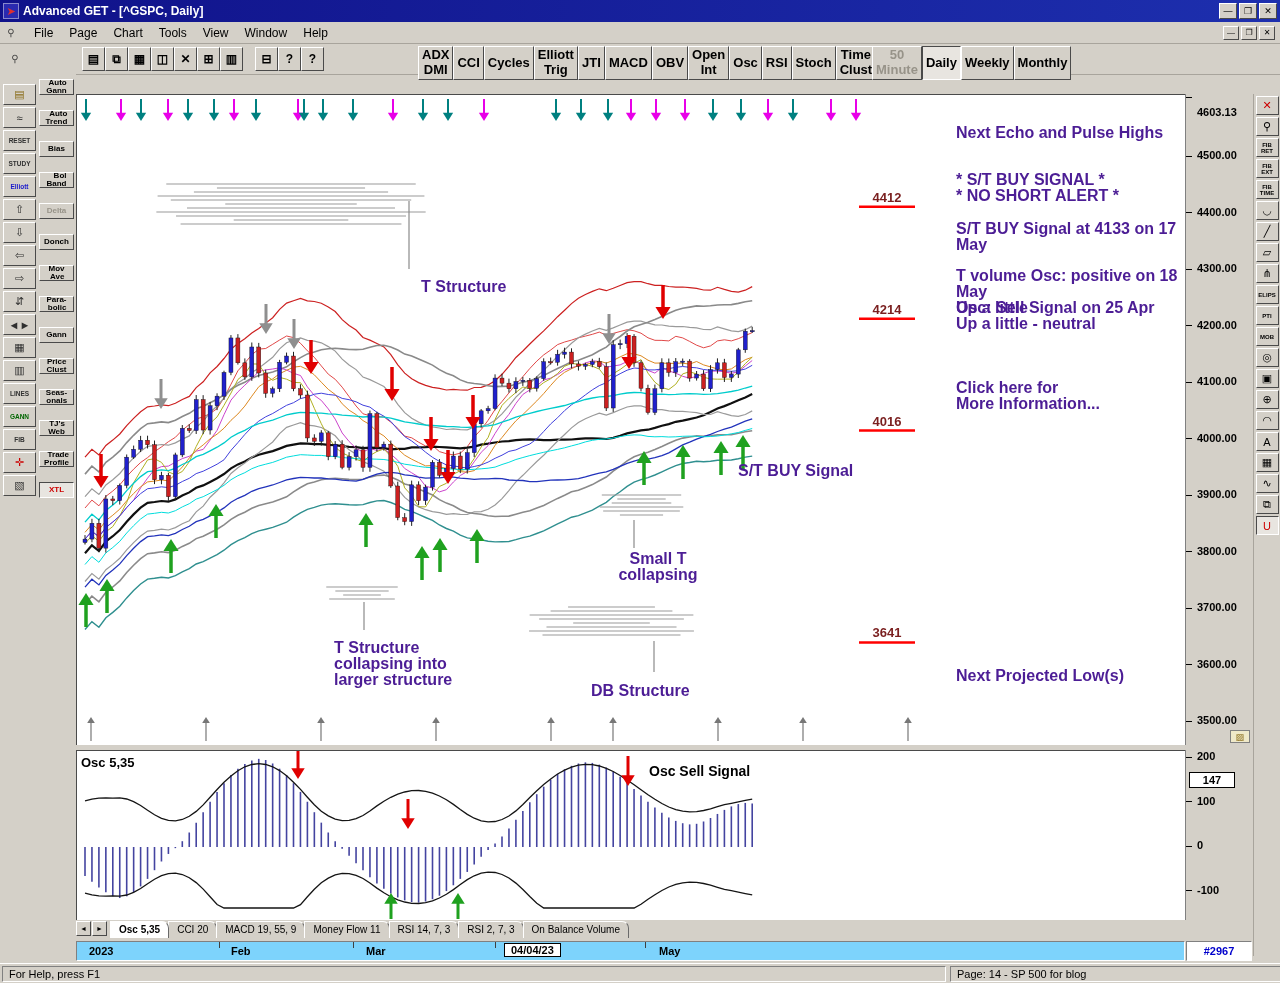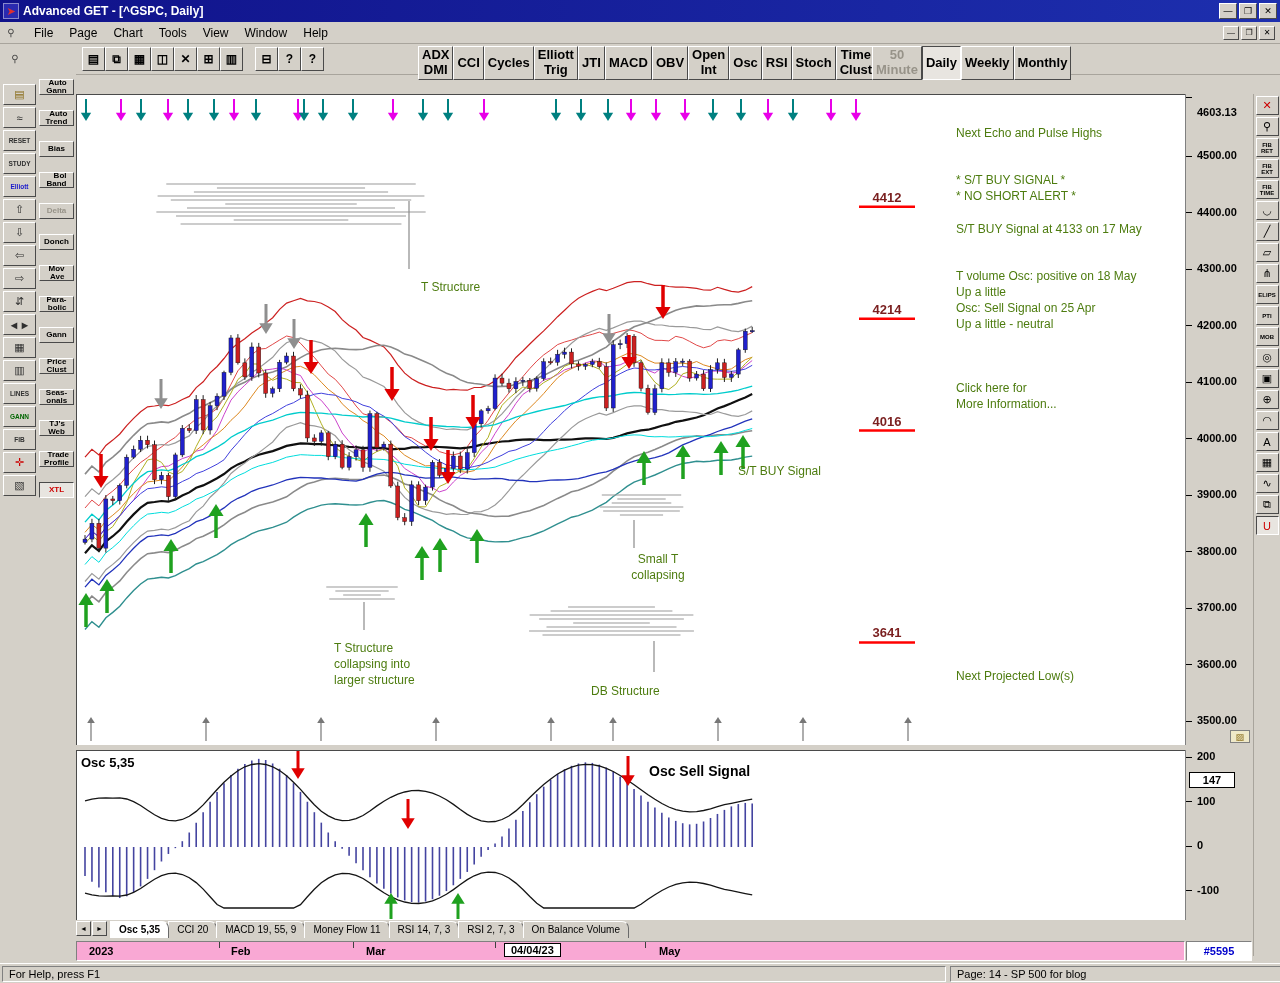--- a/index.html
+++ b/index.html
@@ -31,39 +31,39 @@
   .ohlc{position:absolute;left:440px;display:flex;gap:36px}
   .chg{position:absolute;right:10px;color:#0000cc}
   #left-sidebar{position:absolute;left:0;top:74px;width:76px;height:890px;background:#d4d0c8}
   #sidebar-icons{position:absolute;left:3px;top:10px;width:33px}
   .side-icon{width:33px;height:21px;margin-bottom:2px;display:flex;align-items:center;justify-content:center;font-size:11px;color:#303030;border:1px solid;border-color:#ffffff #4a4a4a #4a4a4a #ffffff;background:#d4d0c8;cursor:default}
   .side-icon.txt{font-size:6.5px;font-weight:bold}
   #sidebar-tools{position:absolute;left:39px;top:5px;width:35px}
   .side-tool{width:35px;height:16px;margin-bottom:15px;display:flex;align-items:center;justify-content:center;text-align:right;font-size:8px;font-weight:bold;line-height:1.05;white-space:pre-line;border:1px solid;border-color:#ffffff #4a4a4a #4a4a4a #ffffff;background:#d4d0c8;cursor:default}
   .side-tool.disabled{color:#979389}
   #chart-area{position:absolute;left:76px;top:94px;width:1109px;height:651px;background:#fff;border-top:1px solid #4a4a4a;border-left:1px solid #4a4a4a;overflow:hidden}
-  .anno{position:absolute;font-size:12px;font-weight:normal;line-height:16px;white-space:pre-line;color:#4d7c0f}
+  .anno{position:absolute;font-size:16px;font-weight:bold;line-height:16px;white-space:pre-line;color:#4c1d95}
   #price-axis{position:absolute;left:1185px;top:94px;width:68px;height:651px;background:#d4d0c8;border-left:1px solid #808080;overflow:hidden}
   .axis-label{position:absolute;left:11px;font-size:11px;font-weight:bold}
   .axis-tick{position:absolute;left:0;width:6px;height:1px;background:#000}
   .corner-icon{position:absolute;right:3px;bottom:2px;width:20px;height:13px;font-size:9px;color:#8a6d1a;display:flex;align-items:center;justify-content:center;border:1px solid #808080;background:#efe9c9}
   #right-toolbar{position:absolute;left:1253px;top:94px;width:27px;height:862px;background:#d4d0c8;border-left:1px solid #a8a49c;padding-top:2px}
   .rt-btn{width:23px;height:19px;margin:0 auto 2px;display:flex;align-items:center;justify-content:center;font-size:11px;border:1px solid;border-color:#ffffff #4a4a4a #4a4a4a #ffffff;background:#d4d0c8;cursor:default}
   .rt-btn.tiny{font-size:6px;font-weight:bold;line-height:1;text-align:center;white-space:pre-line}
   #osc-area{position:absolute;left:76px;top:750px;width:1109px;height:170px;background:#fff;border-top:1px solid #4a4a4a;border-left:1px solid #4a4a4a;overflow:hidden}
   .osc-title{position:absolute;left:4px;top:4px;font-size:13px;font-weight:bold}
   .osc-signal{position:absolute;left:572px;top:12px;font-size:14px;font-weight:bold}
   #osc-axis{position:absolute;left:1185px;top:750px;width:68px;height:170px;background:#d4d0c8;border-left:1px solid #808080;overflow:hidden}
   .osc-current{position:absolute;left:3px;top:22px;width:46px;height:16px;background:#fff;border:1px solid #000;font-size:11px;font-weight:bold;display:flex;align-items:center;justify-content:center}
   #tab-row{position:absolute;left:76px;top:920px;width:1109px;height:19px;background:#d4d0c8;display:flex;align-items:flex-start;padding-top:1px}
   .scrollbtn{width:15px;height:15px;display:flex;align-items:center;justify-content:center;font-size:7px;border:1px solid;border-color:#ffffff #4a4a4a #4a4a4a #ffffff;background:#d4d0c8;margin-right:1px;cursor:default}
   #tab-strip{display:flex;height:17px;margin-left:2px}
   .osc-tab{padding:2px 8px 0 8px;font-size:10px;border:1px solid #6a6a6a;border-top-color:#fff;border-left-color:#fff;border-bottom:none;border-radius:0 7px 0 0;background:#d4d0c8;margin-right:-1px;white-space:nowrap;cursor:default}
   .osc-tab.active{background:#fff;font-weight:bold;position:relative;z-index:2}
-  #time-axis{position:absolute;left:76px;top:941px;width:1109px;height:20px;background:#f9a8d4;border:1px solid;border-color:#808080 #ffffff #ffffff #808080}
+  #time-axis{position:absolute;left:76px;top:941px;width:1109px;height:20px;background:#7dd3fc;border:1px solid;border-color:#808080 #ffffff #ffffff #808080}
   .time-label{position:absolute;top:3px;font-size:11px;font-weight:bold}
   .time-label.boxed{background:#fff;border:1px solid #000;padding:0 6px;top:1px}
   .time-tick{position:absolute;top:0;width:1px;height:6px;background:#404040}
   #counter-box{position:absolute;left:1186px;top:941px;width:66px;height:20px;background:#fff;border:1px solid;border-color:#808080 #ffffff #ffffff #808080;color:#0000cc;font-weight:bold;font-size:11px;display:flex;align-items:center;justify-content:center}
   #status-bar{position:absolute;left:0;top:963px;width:1280px;height:20px;background:#d4d0c8;border-top:1px solid #ffffff}
   .spanel{position:absolute;top:2px;height:16px;border:1px solid;border-color:#808080 #ffffff #ffffff #808080;font-size:11px;padding:1px 6px;overflow:hidden;white-space:nowrap}
   .p1{left:2px;width:944px}
   .p2{left:950px;width:339px}
 </style>
 </head>
@@ -791,20 +791,20 @@
       <div class="time-tick" style="left: 142px;"></div>
       <div class="time-tick" style="left: 276px;"></div>
       <div class="time-tick" style="left: 418px;"></div>
       <div class="time-tick" style="left: 568px;"></div>
       <div class="time-label" style="left: 12px;">2023</div>
       <div class="time-label" style="left: 154px;">Feb</div>
       <div class="time-label" style="left: 289px;">Mar</div>
       <div class="time-label boxed" style="left: 427px;">04/04/23</div>
       <div class="time-label" style="left: 582px;">May</div>
     </div>
-  <div id="counter-box">#5595</div>
+  <div id="counter-box">#2967</div>
 
   <div id="status-bar">
     <div class="spanel p1">For Help, press F1</div>
     <div class="spanel p2">Page: 14 - SP 500 for blog</div>
   </div>
 
 </div>
 
 </body></html>

